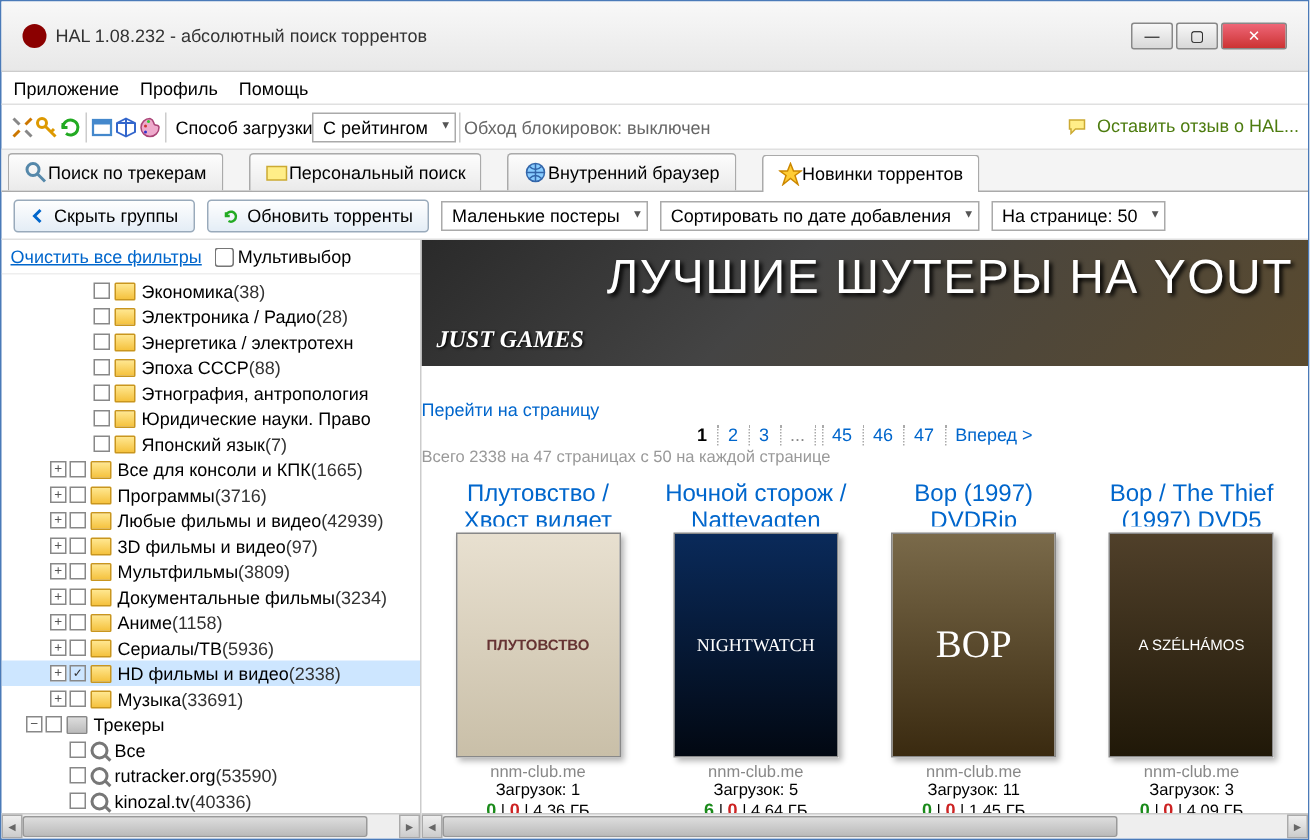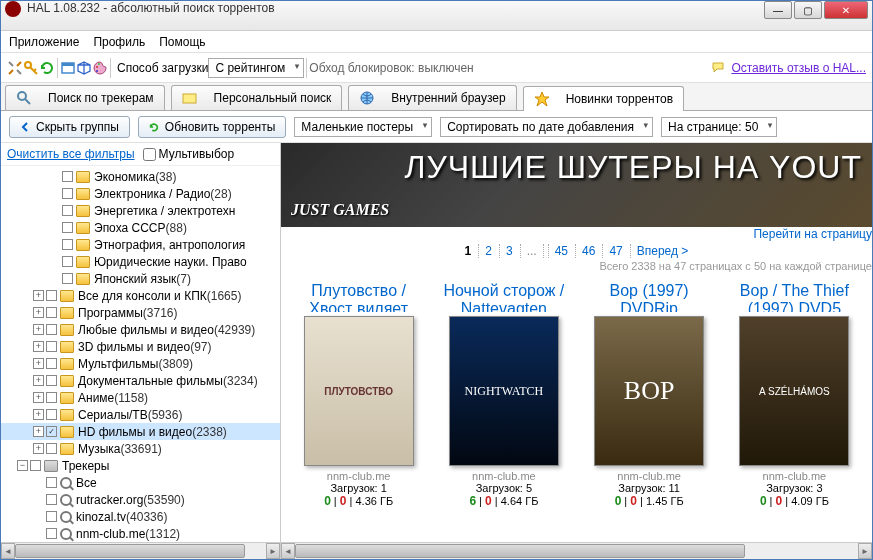--- a/index.html
+++ b/index.html
@@ -1,36 +1,36 @@
 <!DOCTYPE html>
 <html><head>
 <meta charset="utf-8">
 <style>
 * { box-sizing: border-box; margin: 0; padding: 0; font-family: "Segoe UI", Tahoma, sans-serif; font-size: 12px; }
 body { background: #f0f0f0; }
 .window { width: 873px; height: 560px; background: #fff; border: 1px solid #4a7ab8; display: flex; flex-direction: column; }
-.titlebar { height: 30px; background: linear-gradient(#f8f8f8, #e8e8e8); border-bottom: 1px solid #ccc; display: flex; align-items: flex-start; padding: 0 4px; }
+.titlebar { height: 47px; background: linear-gradient(#f8f8f8, #e8e8e8); border-bottom: 1px solid #ccc; display: flex; align-items: center; padding: 0 14px; }
 .titlebar .icon-app { width: 16px; height: 16px; background: #8b0000; border-radius: 50%; margin-right: 6px; }
 .titlebar .title { flex: 1; color: #333; }
 .winbtns { display: flex; gap: 2px; }
 .winbtn { width: 28px; height: 18px; border: 1px solid #888; background: linear-gradient(#f8f8f8,#d8d8d8); display: flex; align-items: center; justify-content: center; font-size: 10px; border-radius: 2px; cursor: pointer; }
 .winbtn.close { background: linear-gradient(#e67,#c33); color: #fff; width: 44px; }
 .menubar { height: 22px; display: flex; align-items: center; padding: 0 8px; gap: 14px; border-bottom: 1px solid #e0e0e0; }
 .menubar span { cursor: pointer; }
 .toolbar { height: 30px; display: flex; align-items: center; padding: 0 6px; gap: 0; border-bottom: 1px solid #e0e0e0; }
 .tico { width: 16px; height: 16px; display: inline-block; }
 .sep { width: 1px; height: 20px; background: #ccc; margin: 0 2px; }
 .toolbar .lbl { margin-left: 4px; }
 .combo { border: 1px solid #aaa; padding: 2px 18px 2px 6px; background: #fff; position: relative; }
 .combo:after { content: "▾"; position: absolute; right: 4px; font-size: 9px; color: #555; }
 .toolbar .spacer { flex: 1; }
 .status-lbl { color: #666; }
-.feedback { display: flex; align-items: center; gap: 4px; color: #6d28d9; cursor: pointer; text-decoration: underline; }
+.feedback { display: flex; align-items: flex-start; gap: 4px; color: #4d7c0f; cursor: pointer; }
 .tabs { height: 28px; display: flex; align-items: flex-end; padding: 0 4px; border-bottom: 1px solid #aaa; background: #f4f4f4; }
-.tab { display: flex; align-items: center; gap: 16px; padding: 4px 10px; border: 1px solid #aaa; border-bottom: none; background: linear-gradient(#fdfdfd,#eaeaea); margin-right: 6px; border-radius: 3px 3px 0 0; cursor: pointer; }
+.tab { display: flex; align-items: center; gap: 0; padding: 4px 10px; border: 1px solid #aaa; border-bottom: none; background: linear-gradient(#fdfdfd,#eaeaea); margin-right: 17px; border-radius: 3px 3px 0 0; cursor: pointer; }
 .tab.active { background: #fff; position: relative; top: 1px; }
 .btnbar { height: 32px; display: flex; align-items: center; padding: 4px 8px; gap: 8px; border-bottom: 1px solid #e0e0e0; }
 .btn { border: 1px solid #9ab; background: linear-gradient(#fefefe,#e4edf6); padding: 3px 10px; border-radius: 3px; display: flex; align-items: center; gap: 6px; cursor: pointer; }
 .btn .arrw { width: 10px; height: 10px; }
 .content { flex: 1; display: flex; overflow: hidden; }
 .side { width: 280px; border-right: 1px solid #ccc; display: flex; flex-direction: column; overflow: hidden; }
 .side-hdr { padding: 4px 6px; display: flex; align-items: center; gap: 8px; border-bottom: 1px solid #eee; }
 .side-hdr a { color: #0066cc; text-decoration: underline; cursor: pointer; }
 .side-hdr label { display: flex; align-items: center; gap: 3px; }
 .tree { flex: 1; overflow-y: auto; overflow-x: hidden; padding: 2px 0; }
@@ -41,21 +41,21 @@
 .fold { width: 14px; height: 12px; background: linear-gradient(#ffe790,#f5c23e); border: 1px solid #c9961e; border-radius: 1px; margin-right: 4px; }
 .fold.gray { background: linear-gradient(#ddd,#bbb); border-color: #888; }
 .mag { width: 12px; height: 12px; border: 2px solid #777; border-radius: 50%; position: relative; margin-right: 4px; }
 .mag:after { content: ""; position: absolute; width: 5px; height: 2px; background: #777; bottom: -2px; right: -4px; transform: rotate(45deg); }
 .tree-row.sel { background: #cde6ff; }
 .cnt { color: #333; }
 .main { flex: 1; display: flex; flex-direction: column; overflow: hidden; }
 .banner { height: 84px; background: linear-gradient(135deg,#2a2a2a,#444 40%,#5a4a2e); position: relative; overflow: hidden; display: flex; align-items: center; color: #fff; }
 .banner .jg { position: absolute; left: 10px; bottom: 8px; font-family: serif; font-style: italic; font-size: 16px; font-weight: bold; text-shadow: 1px 1px 2px #000; }
 .banner .bt { position: absolute; right: 10px; top: 6px; font-family: Impact, sans-serif; font-size: 32px; letter-spacing: 1px; text-shadow: 2px 2px 3px #000; white-space: nowrap; }
-.pager { text-align: right; padding: 0 0 2px; }
+.pager { text-align: left; padding: 22px 0 2px; }
 .pager .ptitle { color: #06c; margin-bottom: 3px; }
 .pager .pages { display: flex; gap: 4px; justify-content: center; align-items: center; }
 .pager .pages span { color: #06c; cursor: pointer; padding: 0 3px; }
 .pager .pages .dots { color: #888; border-left: 1px dotted #aaa; border-right: 1px dotted #aaa; padding: 0 6px; }
 .pager .pages .pn { border-left: 1px dotted #aaa; padding-left: 6px; }
 .pager .pages .cur { color: #000; font-weight: bold; }
 .pager .summary { color: #999; font-size: 11px; margin-top: 2px; }
 .grid { flex: 1; display: flex; gap: 18px; padding: 8px 14px; overflow: hidden; }
 .card { width: 128px; text-align: center; }
 .card .ctitle { color: #06c; height: 30px; overflow: hidden; font-size: 16px; cursor: pointer; }

